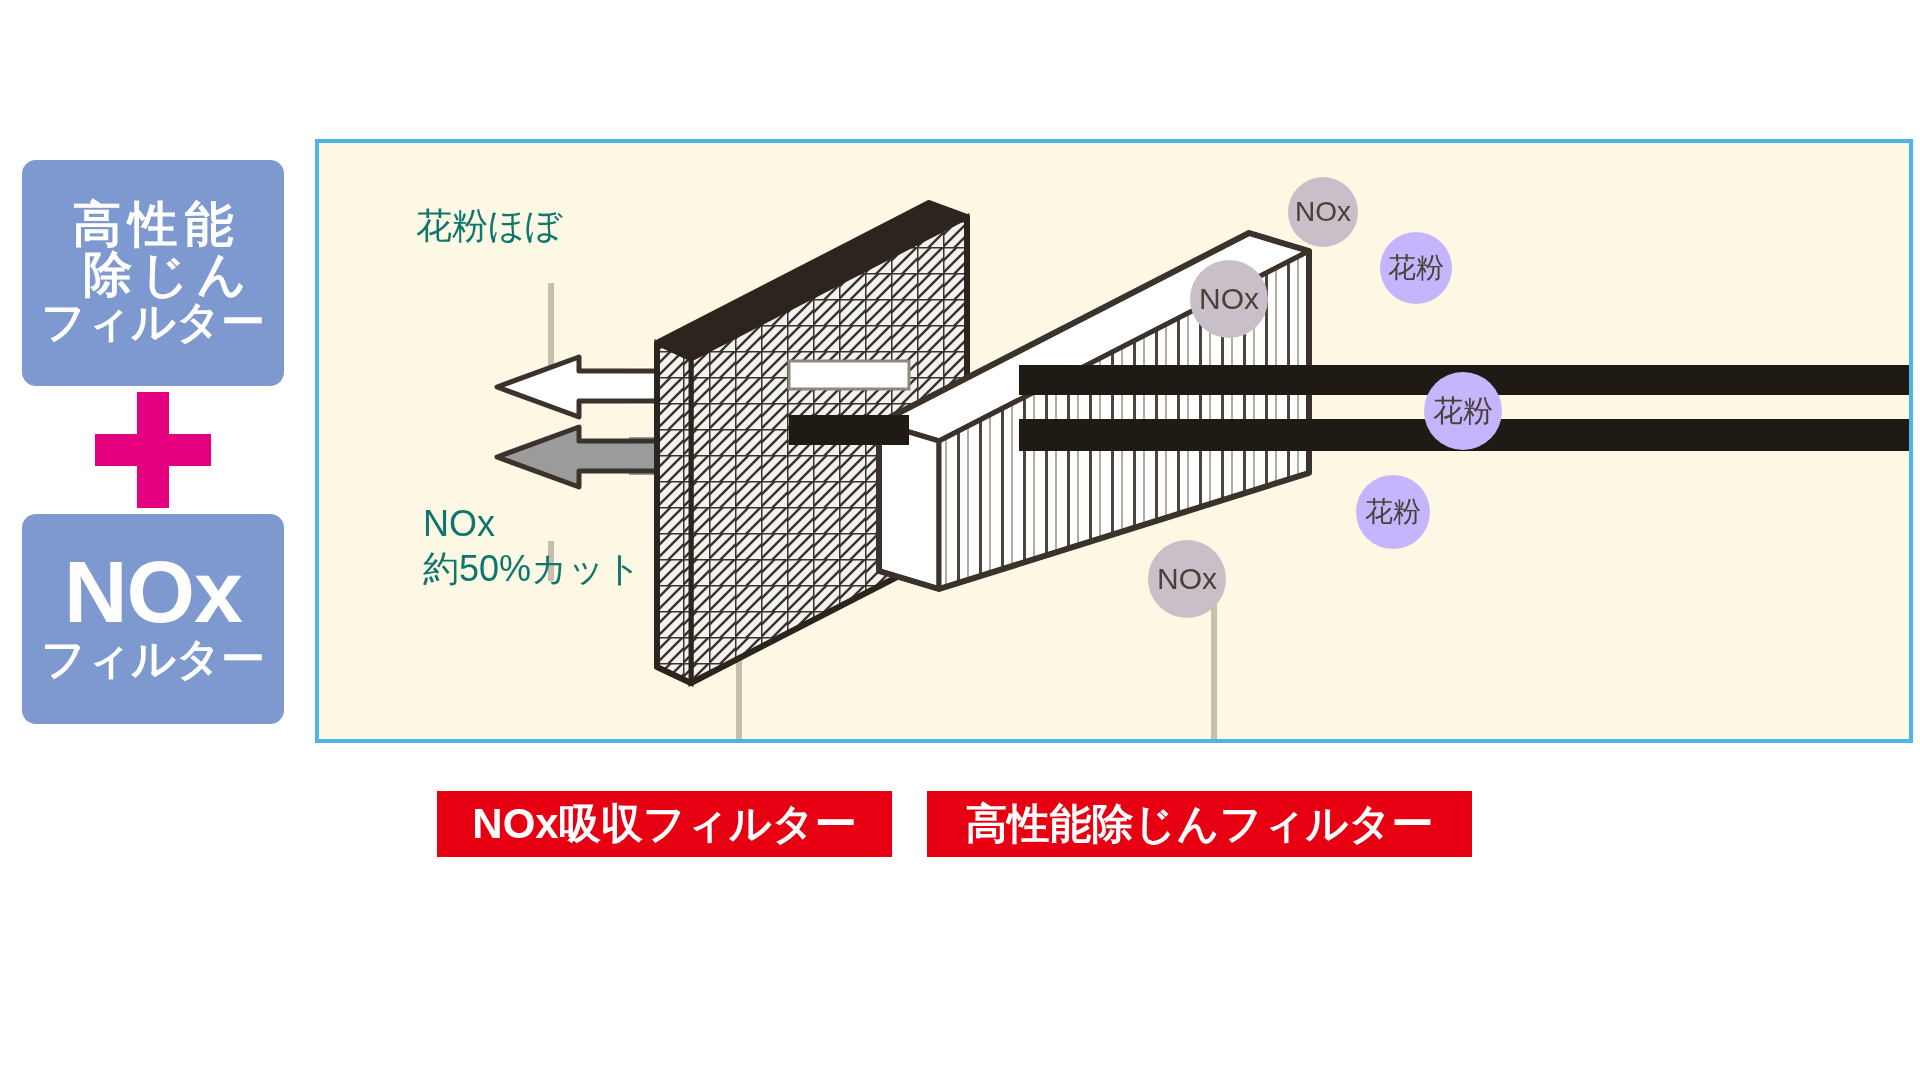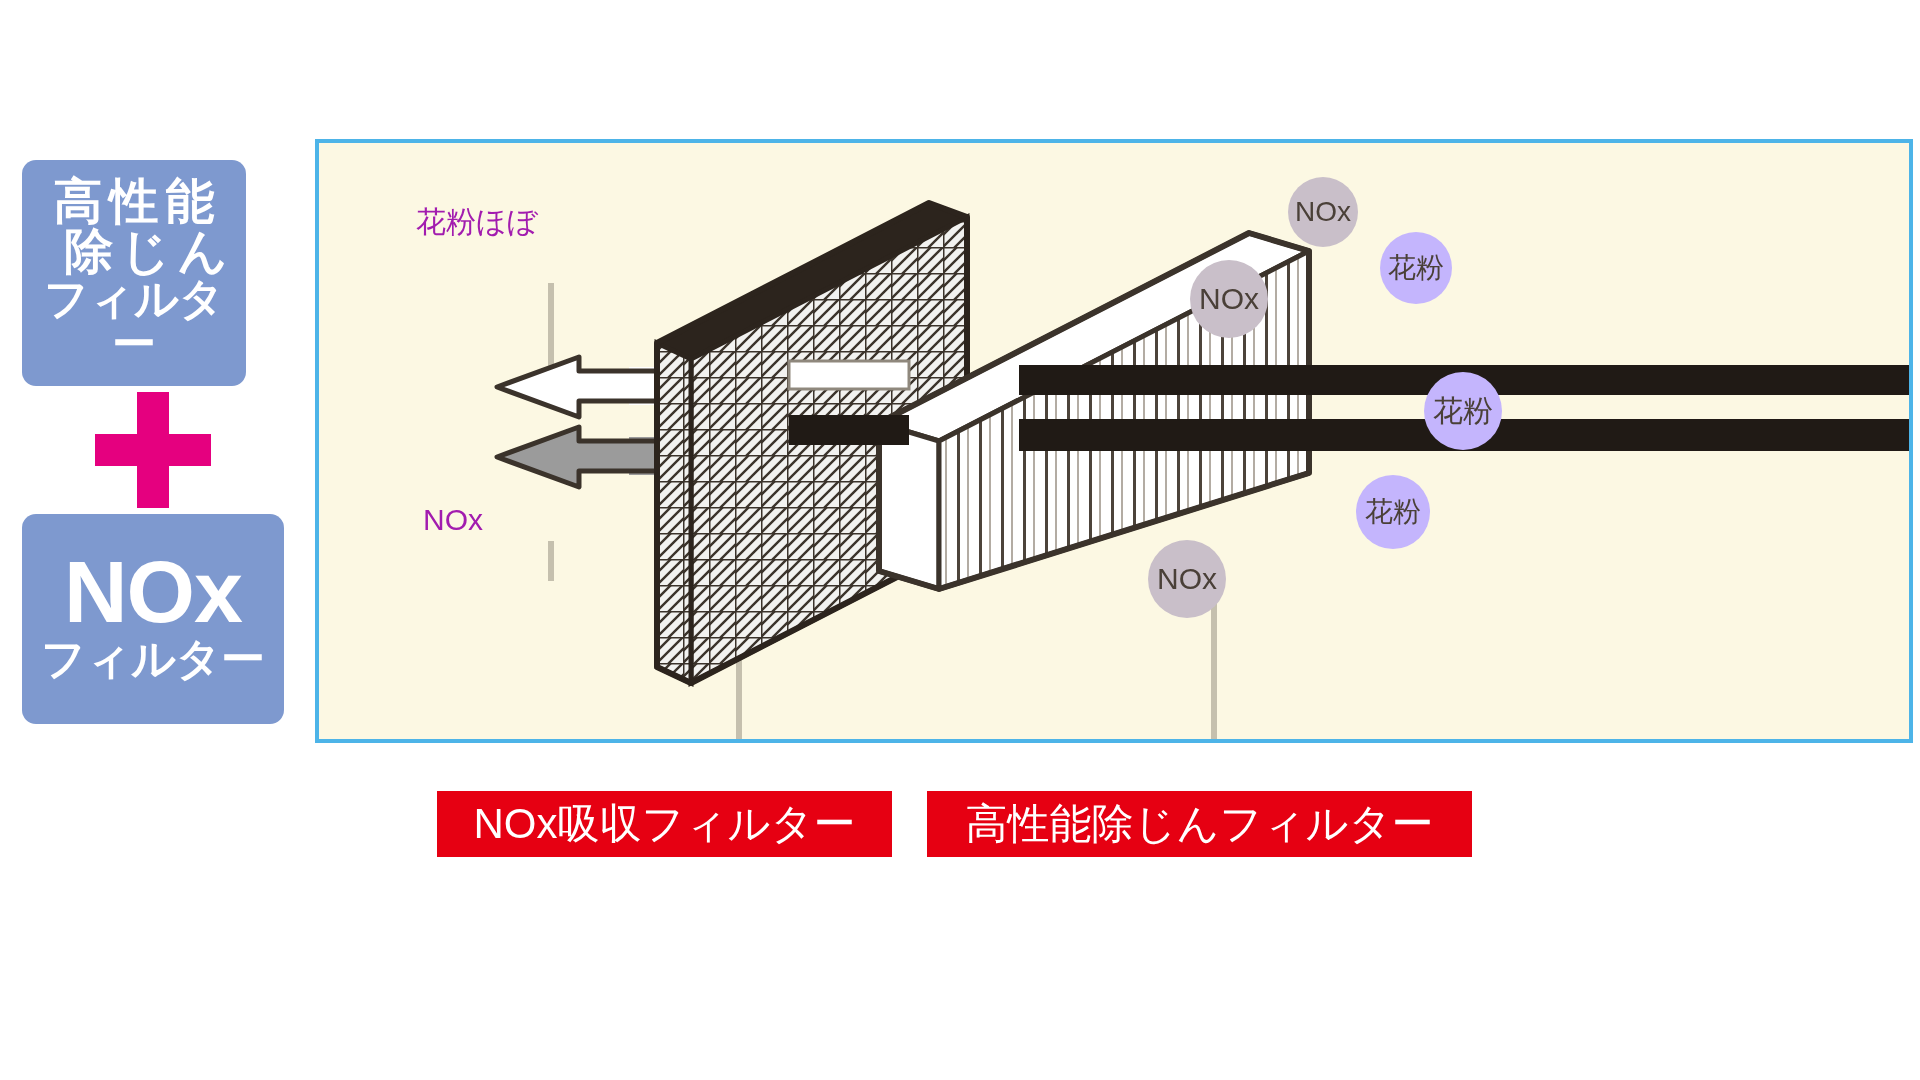--- a/index.html
+++ b/index.html
@@ -12,21 +12,21 @@
   #badge-column{
     position:absolute;left:22px;top:160px;width:262px;height:580px;
   }
   .badge{
     background:#7e99cf;border-radius:14px;color:#ffffff;
     display:flex;flex-direction:column;align-items:center;justify-content:center;
     text-align:center;font-weight:bold;letter-spacing:0px;
     box-sizing:border-box;
   }
   #badge-dust{
-    width:224px;height:226px;padding:8px 6px 10px 6px;
+    width:262px;height:226px;padding:8px 6px 10px 6px;
   }
   #badge-dust .ln{line-height:1.02;}
   #badge-dust .l1{font-size:49px;letter-spacing:7px;padding-left:7px;}
   #badge-dust .l2{font-size:49px;letter-spacing:7px;padding-left:7px;margin-left:24px;}
   #badge-dust .l3{font-size:44px;letter-spacing:0px;}
 
   #plus-icon{
     width:262px;height:128px;display:flex;align-items:center;justify-content:center;
   }
   #plus-icon svg{display:block;}
@@ -41,28 +41,28 @@
   #diagram-panel{
     position:absolute;left:315px;top:139px;width:1598px;height:604px;
     background:#fcf8e3;border:4px solid #4db4e8;box-sizing:border-box;
   }
   #diagram-svg{position:absolute;left:0;top:0;width:100%;height:100%;}
 
   
   .red-label{
     position:absolute;background:#e60012;color:#ffffff;
     display:flex;align-items:center;justify-content:center;
-    font-weight:normal;white-space:nowrap;box-sizing:border-box;
+    font-weight:bold;white-space:nowrap;box-sizing:border-box;
   }
   #label-nox-filter{left:118px;top:648px;width:455px;height:66px;font-size:42px;}
   #label-dust-filter{left:608px;top:648px;width:545px;height:66px;font-size:42px;}
 
   
   .anno{
-    position:absolute;color:#a21caf;font-size:30px;line-height:1.25;
+    position:absolute;color:#0f766e;font-size:36px;line-height:1.25;
     white-space:nowrap;
   }
   #anno-pollen{left:97px;top:60px;}
   #anno-nox{left:104px;top:358px;}
 
   
   .bubble{
     position:absolute;border-radius:50%;
     display:flex;align-items:center;justify-content:center;
     color:#4a4038;font-weight:normal;
@@ -161,20 +161,21 @@
       <rect x="700" y="276" width="890" height="32" fill="#201a15"></rect>
     </g>
   </svg>
 
   <div class="anno" id="anno-pollen">
     <div>花粉ほぼ</div>
   </div>
 
   <div class="anno" id="anno-nox">
     <div>NOx</div>
+    <div>約50%カット</div>
   </div>
 
   <div class="red-label" id="label-nox-filter">NOx吸収フィルター</div>
   <div class="red-label" id="label-dust-filter">高性能除じんフィルター</div>
 
   <div id="particle-layer">
       <div class="bubble nox" style="left: 969px; top: 34px; width: 70px; height: 70px; font-size: 28px;">NOx</div>
       <div class="bubble pollen" style="left: 1061px; top: 89px; width: 72px; height: 72px; font-size: 28px;">花粉</div>
       <div class="bubble nox" style="left: 871px; top: 117px; width: 78px; height: 78px; font-size: 30px;">NOx</div>
       <div class="bubble pollen" style="left: 1105px; top: 229px; width: 78px; height: 78px; font-size: 30px;">花粉</div>

